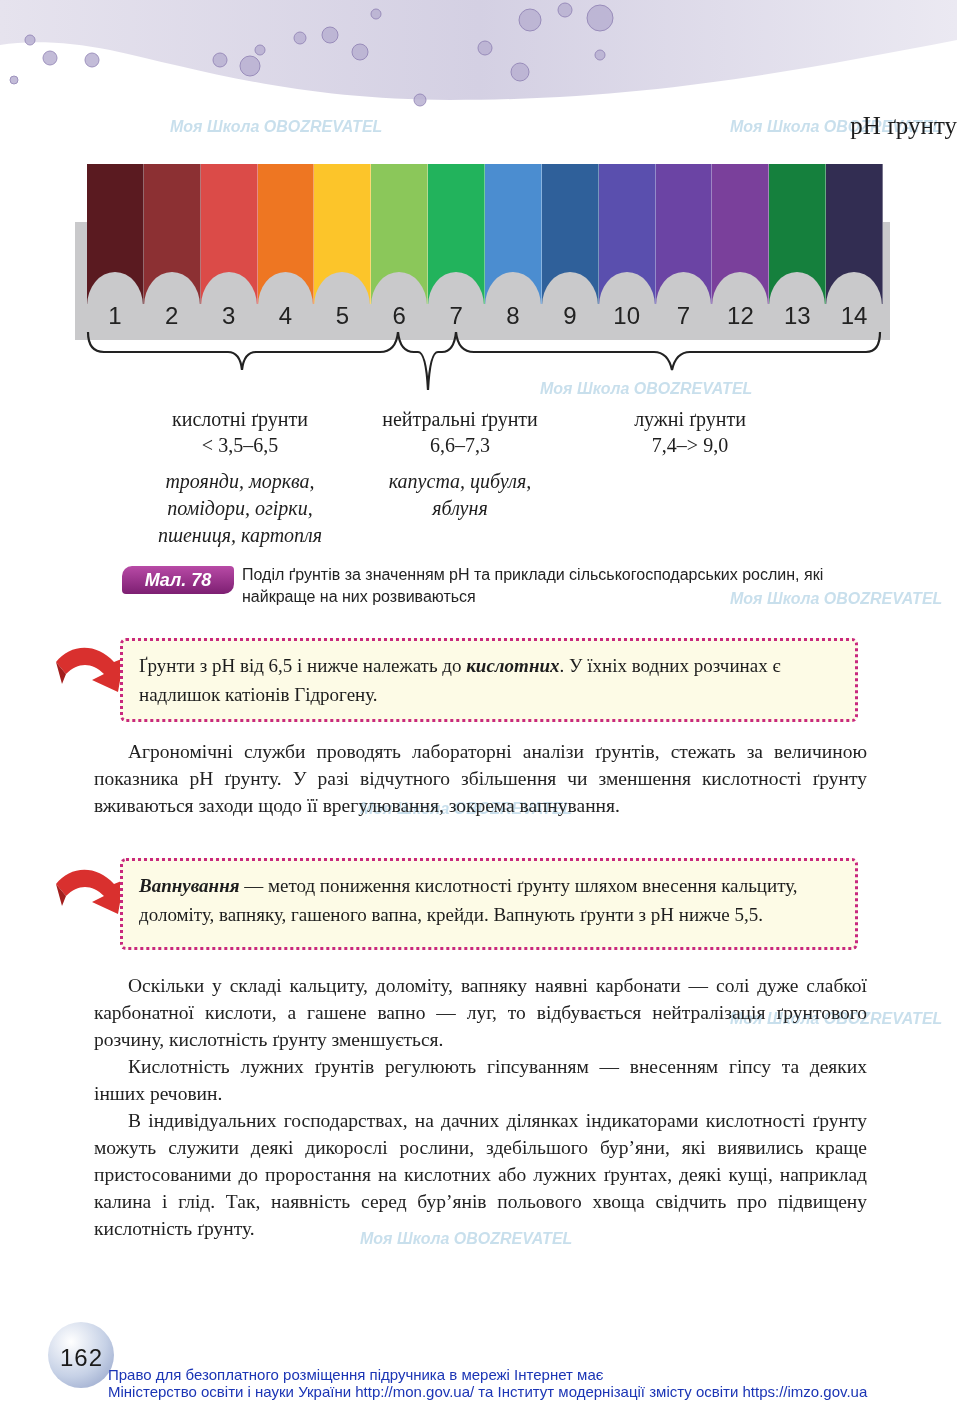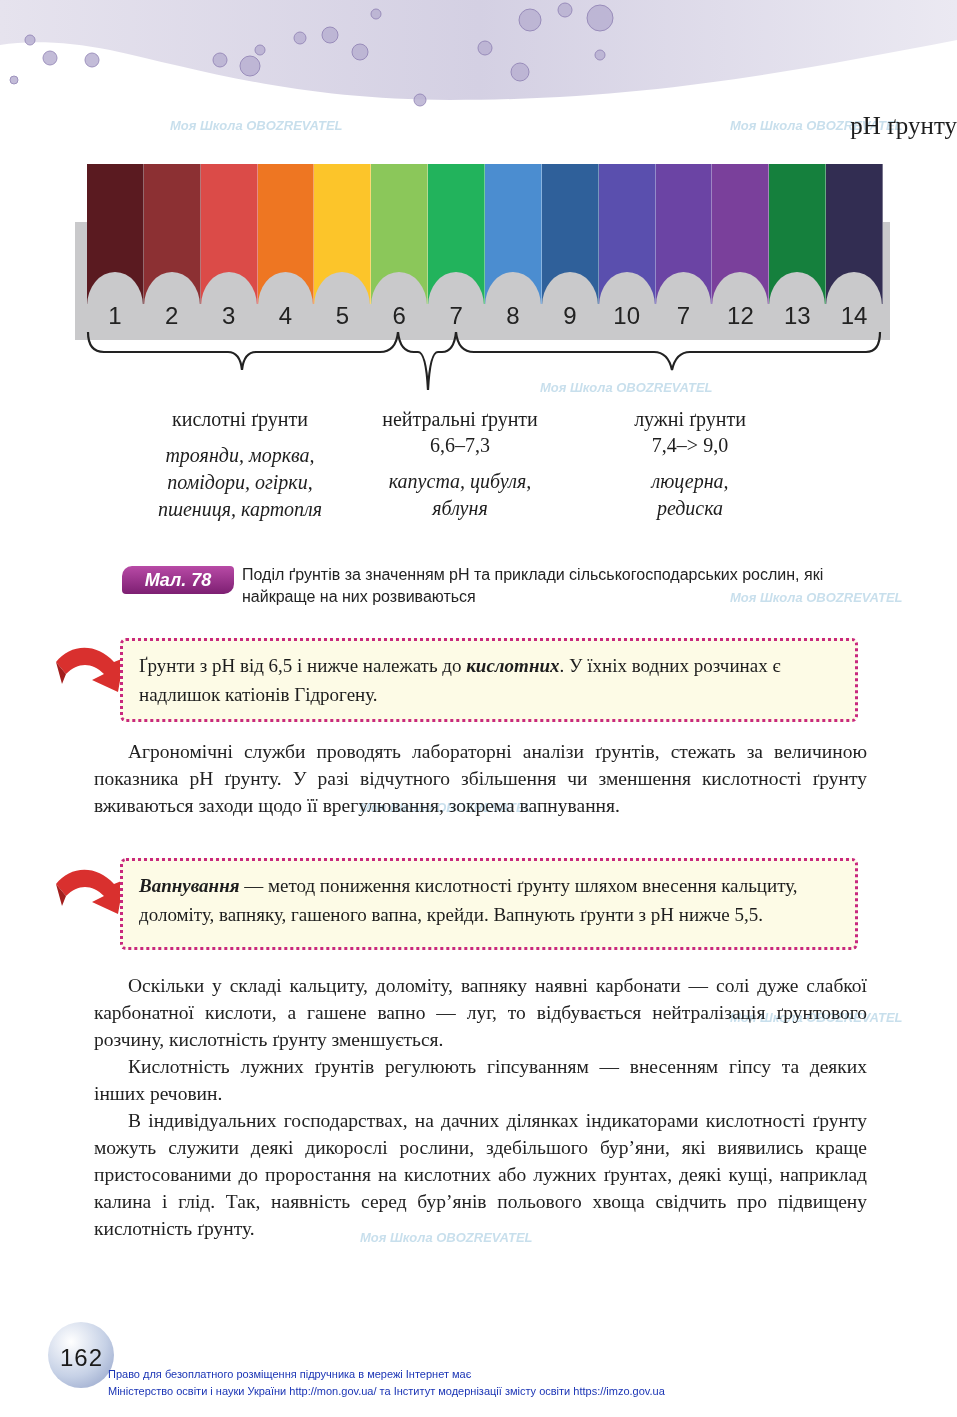--- a/index.html
+++ b/index.html
@@ -21,22 +21,22 @@
   .caption-badge { position:absolute; left:0; top:2px; width:112px; height:28px; border-radius:10px 4px 10px 4px;
      background:linear-gradient(#b84aa6,#7d1f72); color:#fff; font-family:"Liberation Sans", sans-serif; font-style:italic; font-weight:bold; font-size:18px; text-align:center; line-height:28px; }
   .caption-text { position:absolute; left:120px; top:0; width:620px; font-family:"Liberation Sans", sans-serif; font-size:16px; line-height:22px; color:#222; }
   .note { position:absolute; left:120px; width:738px; background:#fdfbe6; border:3px dotted #c8287e; border-radius:6px; padding:10px 14px 0 16px; font-size:19px; line-height:29px; font-family:"Liberation Serif", serif; box-sizing:border-box; }
   .arrow { position:absolute; width:78px; height:66px; }
   .para { position:absolute; left:94px; width:773px; font-size:19.5px; line-height:27px; text-align:justify; font-family:"Liberation Serif", serif; color:#222; }
   .para p { margin:0; text-indent:34px; }
   .page-num { position:absolute; left:48px; top:1322px; width:66px; height:66px; border-radius:50%;
      background:radial-gradient(circle at 35% 30%, #ffffff, #c6d1e6 55%, #8b9bc4); }
   .page-num span { position:absolute; left:12px; top:22px; font-family:"Liberation Sans", sans-serif; font-size:24px; color:#1a1a1a; letter-spacing:1px; }
-  .footer { position:absolute; left:108px; top:1366px; font-family:"Liberation Sans", sans-serif; font-size:11px; line-height:17px; color:#1b35b5; }
-  .wm { position:absolute; font-family:"Liberation Sans", sans-serif; font-size:13px; font-style:italic; font-weight:bold; color:#9cc6de; opacity:0.55; white-space:nowrap;text-align:center; }
+  .footer { position:absolute; left:108px; top:1366px; font-family:"Liberation Sans", sans-serif; font-size:15px; line-height:17px; color:#1b35b5; }
+  .wm { position:absolute; font-family:"Liberation Sans", sans-serif; font-size:16px; font-style:italic; font-weight:bold; color:#9cc6de; opacity:0.55; white-space:nowrap;text-align:center; }
 </style>
 </head>
 <body>
 
 <svg class="top-wave" viewBox="0 0 957 110">
   <defs>
     <linearGradient id="wg" x1="0" y1="0" x2="1" y2="0">
       <stop offset="0" stop-color="#e6e3ee"></stop>
         <stop offset="0.5" stop-color="#d4d0e3"></stop>
         <stop offset="1" stop-color="#ebe9f2"></stop>
@@ -140,41 +140,38 @@
 <svg class="braces" viewBox="0 0 805 80">
   <g fill="none" stroke="#222" stroke-width="2.2">
     <path d="M8 2 Q8 22 24 22 H148 Q160 22 162 40 Q164 22 176 22 H300 Q316 22 318 2"></path>
     <path d="M318 2 Q320 22 334 22 H338 Q346 22 348 60 Q350 22 358 22 H362 Q374 22 376 2"></path>
     <path d="M376 2 Q378 22 394 22 H574 Q588 22 592 40 Q596 22 610 22 H786 Q800 22 800 2"></path>
   </g>
 </svg>
 
 <div class="group" style="left:115px;top:406px;width:250px;">
   <div>кислотні ґрунти</div>
+  <div class="range">&lt; 3,5–6,5</div>
   <div class="plants">
     <div>троянди, морква,</div>
     <div>помідори, огірки,</div>
     <div>пшениця, картопля</div>
   </div>
 </div>
 <div class="group" style="left:340px;top:406px;width:240px;">
   <div>нейтральні ґрунти</div>
   <div class="range">6,6–7,3</div>
   <div class="plants">
     <div>капуста, цибуля,</div>
     <div>яблуня</div>
   </div>
 </div>
 <div class="group" style="left:590px;top:406px;width:200px;">
   <div>лужні ґрунти</div>
   <div class="range">7,4–&gt; 9,0</div>
-  <div class="plants">
-    <div>люцерна,</div>
-    <div>редиска</div>
-  </div>
 </div>
 
 <div class="caption">
   <div class="caption-badge">Мал. 78</div>
   <div class="caption-text">Поділ ґрунтів за значенням pH та приклади сільськогосподарських рослин, які найкраще на них розвиваються</div>
 </div>
 
 <svg class="arrow" style="left:52px;top:640px;" viewBox="0 0 78 66">
   <path d="M4 22 C18 4 44 2 62 22 L72 18 L66 52 L40 40 L52 34 C40 22 26 22 14 34 Z" fill="#d9302e"></path>
   <path d="M4 22 L14 34 L10 44 Z" fill="#a21e1d"></path>

